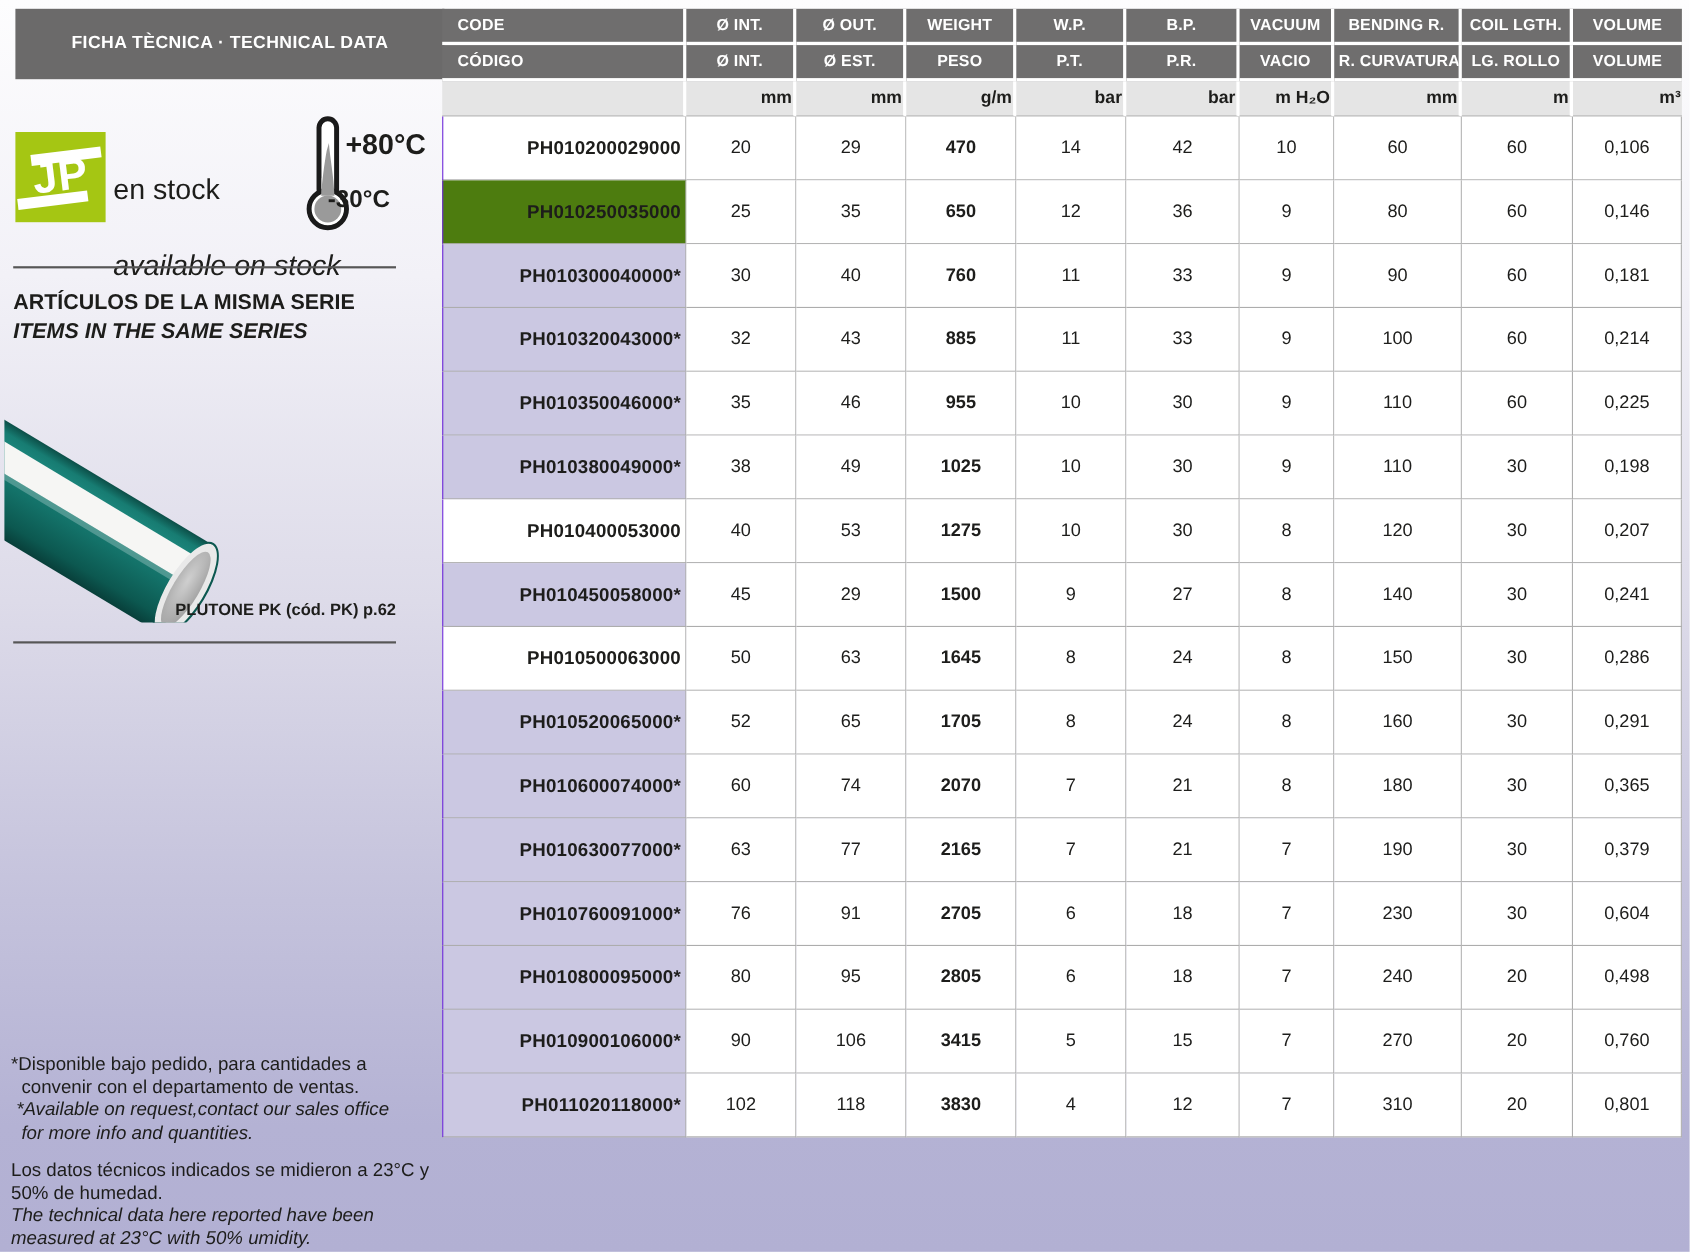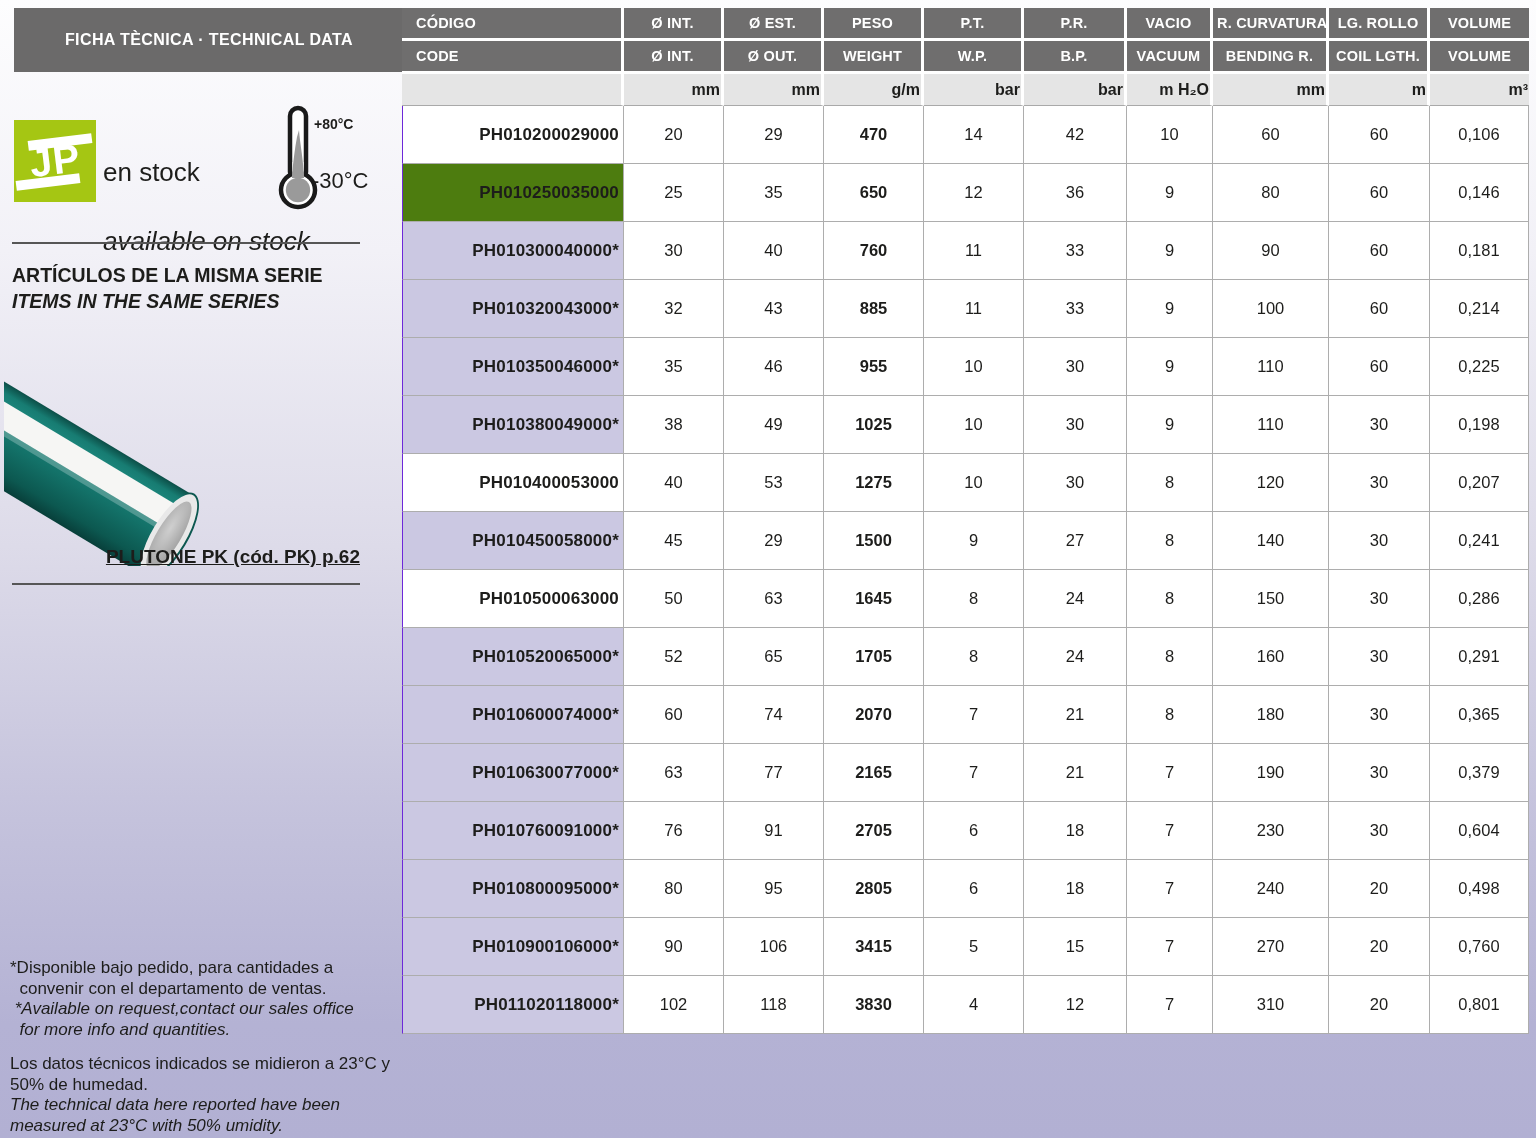--- a/index.html
+++ b/index.html
@@ -21,29 +21,29 @@
   .jp-stripe.top{left:14px;top:17px;width:64px;}
   .jp-stripe.bottom{left:2px;top:57px;width:64px;}
   .jp-text{
     position:absolute;left:50%;top:50%;transform:translate(-50%,-52%) rotate(-7deg);
     color:#fff;font-weight:700;font-size:40px;letter-spacing:1px;line-height:1;
   }
   .stock-text{position:absolute;left:103px;top:156px;font-size:26px;line-height:1.25;}
   .stock-text .en{font-style:italic;margin-top:36px;}
   .thermo-wrap{position:absolute;left:278px;top:104px;width:120px;height:110px;}
   .thermo-wrap svg{position:absolute;left:0;top:0;}
-  .temp-max{position:absolute;left:36px;top:12px;font-size:14px;font-weight:700;}
-  .temp-min{position:absolute;left:34px;top:64px;font-size:22px;font-weight:400;}
+  .temp-max{position:absolute;left:36px;top:12px;font-size:26px;font-weight:700;}
+  .temp-min{position:absolute;left:20px;top:64px;font-size:22px;font-weight:700;}
   .rule{position:absolute;left:12px;width:348px;height:2px;background:#565656;}
   .rule.r1{top:242px;}
   .rule.r2{top:583px;}
   .series-heading{position:absolute;left:12px;top:262px;font-size:19.5px;font-weight:700;line-height:1.35;}
   .series-heading .en{font-style:italic;}
   .hose{position:absolute;left:4px;top:338px;}
-  .hose-caption{position:absolute;left:60px;top:546px;width:300px;text-align:right;font-size:19px;font-weight:700;text-decoration:underline;}
+  .hose-caption{position:absolute;left:60px;top:546px;width:300px;text-align:right;font-size:15px;font-weight:700;}
   .footnotes{position:absolute;left:10px;top:958px;width:385px;font-size:17px;line-height:1.22;}
   .footnotes p{margin:0;white-space:pre-wrap;}
   .footnotes p.it{font-style:italic;}
   .footnotes p.gap{margin-top:13px;}
   
   .table-wrap{position:absolute;left:402px;top:8px;}
   table{border-collapse:separate;border-spacing:0;table-layout:fixed;width:1127px;}
   thead th{
     background:#6f6e6e;color:#fff;font-size:14.5px;font-weight:700;letter-spacing:.2px;
     height:30px;padding:0 4px;text-align:center;border-bottom:3px solid #fff;white-space:nowrap;overflow:hidden;
@@ -152,41 +152,41 @@
         <col style="width:100px">
       <col style="width:100px">
         <col style="width:103px">
         <col style="width:86px">
         <col style="width:116px">
       <col style="width:101px">
         <col style="width:99px">
     </colgroup>
     <thead>
       <tr>
+        <th class="code-col">CODE</th>
+        <th>Ø INT.</th>
+        <th>Ø OUT.</th>
+        <th>WEIGHT</th>
+        <th>W.P.</th>
+        <th>B.P.</th>
+        <th>VACUUM</th>
+        <th>BENDING R.</th>
+        <th>COIL LGTH.</th>
+        <th>VOLUME</th>
+      </tr>
+      <tr>
         <th class="code-col">CÓDIGO</th>
         <th>Ø INT.</th>
         <th>Ø EST.</th>
         <th>PESO</th>
         <th>P.T.</th>
         <th>P.R.</th>
         <th>VACIO</th>
         <th>R. CURVATURA</th>
         <th>LG. ROLLO</th>
-        <th>VOLUME</th>
-      </tr>
-      <tr>
-        <th class="code-col">CODE</th>
-        <th>Ø INT.</th>
-        <th>Ø OUT.</th>
-        <th>WEIGHT</th>
-        <th>W.P.</th>
-        <th>B.P.</th>
-        <th>VACUUM</th>
-        <th>BENDING R.</th>
-        <th>COIL LGTH.</th>
         <th>VOLUME</th>
       </tr>
       <tr class="units">
         <td></td>
         <td>mm</td>
         <td>mm</td>
         <td>g/m</td>
         <td>bar</td>
         <td>bar</td>
         <td>m H₂O</td>

